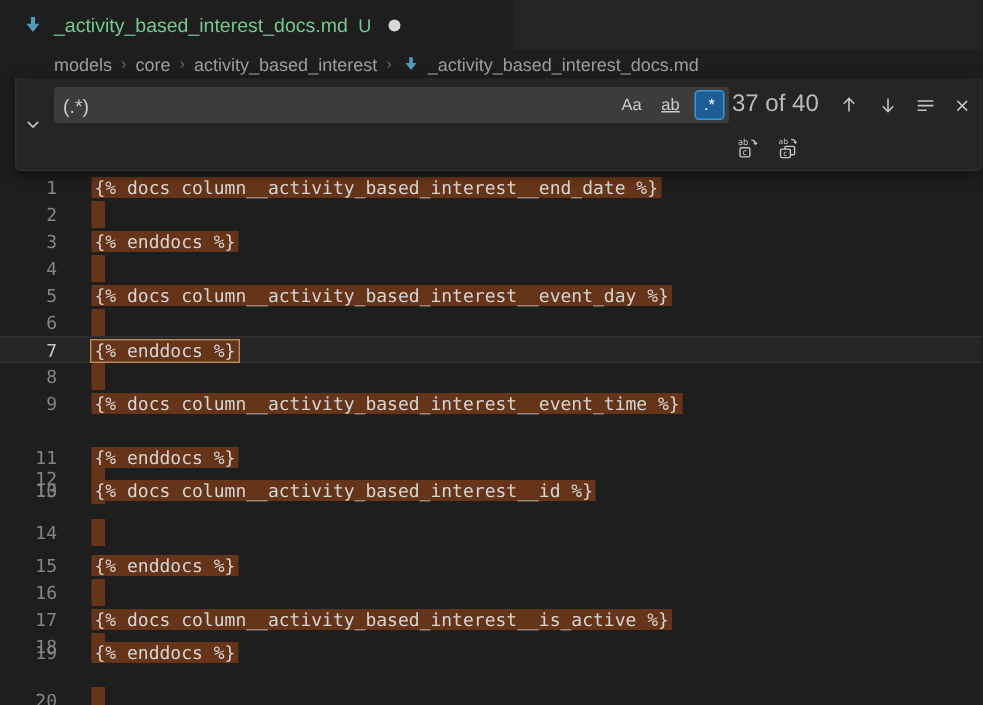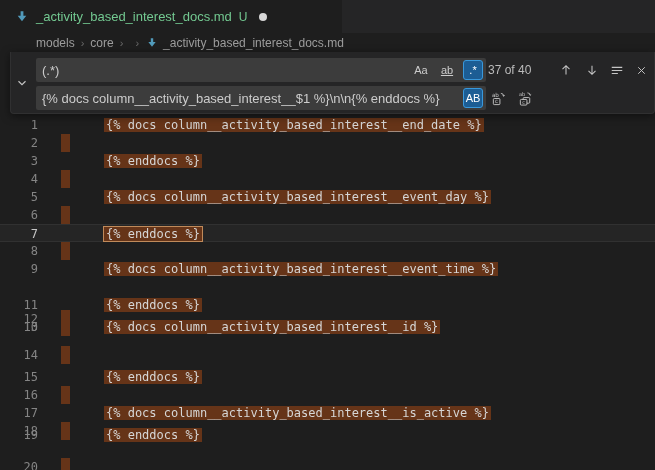--- a/index.html
+++ b/index.html
@@ -44,41 +44,41 @@
   .crumb-sep{color:var(--sep);margin:0 6px;font-size:11px;}
   .crumb-file-icon{width:14px;height:14px;margin-right:4px;display:flex;align-items:center;justify-content:center;}
   .crumb-file{color:var(--fg-dim);}
 
   
   .editor{position:absolute;top:50px;left:0;right:0;bottom:0;}
   .code-line{position:absolute;left:0;right:0;height:18px;font-family:"DejaVu Sans Mono",monospace;font-size:12px;line-height:18px;white-space:pre;color:var(--code-fg);}
   .current-line{background:rgba(255,255,255,0.035);border-top:1px solid rgba(255,255,255,0.06);border-bottom:1px solid rgba(255,255,255,0.06);}
   .gutter{position:absolute;left:0;width:38px;text-align:right;color:var(--line-num);}
   .current-line .gutter{color:var(--line-num-active);}
-  .code-text{position:absolute;left:63px;top:0;margin-left:43px;}
+  .code-text{position:absolute;left:63px;top:0;}
   .match{background:var(--match-bg);padding:0 2px;margin:0 -2px;}
   .current-match{outline:1px solid var(--match-border);}
   .empty-bar{position:absolute;left:61px;top:0;width:9px;height:18px;background:var(--match-bg);}
 
   
   .find-widget{
     position:absolute;top:52px;left:10px;right:0;height:62px;z-index:10;
     background:var(--bg-widget);
     border:1px solid #303031;border-top:none;border-radius:0 0 4px 4px;
     box-shadow:0 2px 8px rgba(0,0,0,0.5);
   }
   .collapse-btn{position:absolute;left:2px;top:21px;width:18px;height:20px;display:flex;align-items:center;justify-content:center;color:var(--icon);cursor:pointer;}
   .find-input-box{position:absolute;left:25px;width:450px;height:24px;background:var(--bg-input);border-radius:2px;display:flex;align-items:center;padding-right:3px;}
   .row1{top:6px;}
   .row2{top:34px;}
   .text-input{flex:1;min-width:0;height:100%;background:transparent;border:none;outline:none;color:var(--fg);font-size:13px;font-family:"Liberation Sans",sans-serif;padding:0 6px;}
   .opt-btn{flex:none;width:20px;height:20px;margin-left:6px;border-radius:3px;display:flex;align-items:center;justify-content:center;color:var(--fg);font-size:11px;cursor:pointer;border:1px solid transparent;}
   .opt-btn.active{background:var(--toggle-bg);border-color:var(--toggle-border);color:#ffffff;}
   .ww-label{text-decoration:underline;}
-  .match-count{position:absolute;left:477px;top:6px;height:24px;line-height:24px;font-size:12px;color:#bbbbbb;white-space:nowrap;}
+  .match-count{position:absolute;left:477px;top:6px;height:24px;line-height:24px;font-size:16px;color:#bbbbbb;white-space:nowrap;}
   .icon-btn{position:absolute;width:20px;height:20px;border-radius:3px;display:flex;align-items:center;justify-content:center;color:var(--icon);cursor:pointer;}
   .btn-prev{left:545px;top:8px;}
   .btn-next{left:571px;top:8px;}
   .btn-selection{left:596px;top:8px;}
   .btn-close{left:620px;top:8px;}
   .btn-replace{left:477px;top:36px;}
   .btn-replace-all{left:504px;top:36px;}
   svg{display:block;}
 </style>
 </head>
@@ -96,20 +96,21 @@
     <span class="mod-dot" data-name="modified-indicator-dot"></span>
   </div>
 </div>
 
 <div class="breadcrumb" data-name="breadcrumb">
   <span data-name="breadcrumb-path">
       <span class="crumb" data-name="breadcrumb-item">models</span>
       <span class="crumb-sep" data-name="breadcrumb-separator">›</span>
       <span class="crumb" data-name="breadcrumb-item">core</span>
       <span class="crumb-sep" data-name="breadcrumb-separator">›</span>
+      <span class="crumb" data-name="breadcrumb-item">activity_based_interest</span>
       <span class="crumb-sep" data-name="breadcrumb-separator">›</span>
     </span>
   <span class="crumb-file-icon" data-name="markdown-file-icon">
     <svg width="12" height="12" viewBox="0 0 16 16">
         <path d="M6.4 1.5h3.2v5.2h3.3L8 12.9 3.1 6.7h3.3z" fill="#519aba"></path>
       </svg>
   </span>
   <span class="crumb-file" data-name="breadcrumb-file">_activity_based_interest_docs.md</span>
 </div>
 
@@ -168,24 +169,20 @@
     <svg width="14" height="14" viewBox="0 0 16 16">
         <path d="M2 5h12M2 8.5h12M2 12h7" fill="none" stroke="currentColor" stroke-width="1.2"></path>
       </svg>
   </div>
   <div class="icon-btn btn-close" data-name="close-icon">
     <svg width="13" height="13" viewBox="0 0 16 16">
         <path d="M4 4l8 8M12 4l-8 8" fill="none" stroke="currentColor" stroke-width="1.2"></path>
       </svg>
   </div>
 
-  <div class="find-input-box row2" data-name="replace-box">
-    <input class="text-input" type="text" data-name="replace-input" value="{% docs column__activity_based_interest__$1 %}\n\n{% enddocs %}" style="">
-    <span class="opt-btn active" data-name="preserve-case-toggle">AB</span>
-  </div>
   <div class="icon-btn btn-replace" data-name="replace-button">
     <svg width="15" height="15" viewBox="0 0 16 16">
       <text x="1" y="6" font-size="6" fill="currentColor" font-family="DejaVu Sans, sans-serif">ab</text>
       <path d="M10.5 2.5q3 0 3 3l-1.2-1M13.5 5.5l1.2-1" fill="none" stroke="currentColor" stroke-width="0.9"></path>
       <rect x="2.5" y="8" width="7" height="6.5" rx="1" fill="none" stroke="currentColor" stroke-width="1"></rect>
       <text x="4.3" y="13.2" font-size="6" fill="currentColor" font-family="DejaVu Sans, sans-serif">c</text>
     </svg>
   </div>
   <div class="icon-btn btn-replace-all" data-name="replace-all-button">
     <svg width="15" height="15" viewBox="0 0 16 16">

